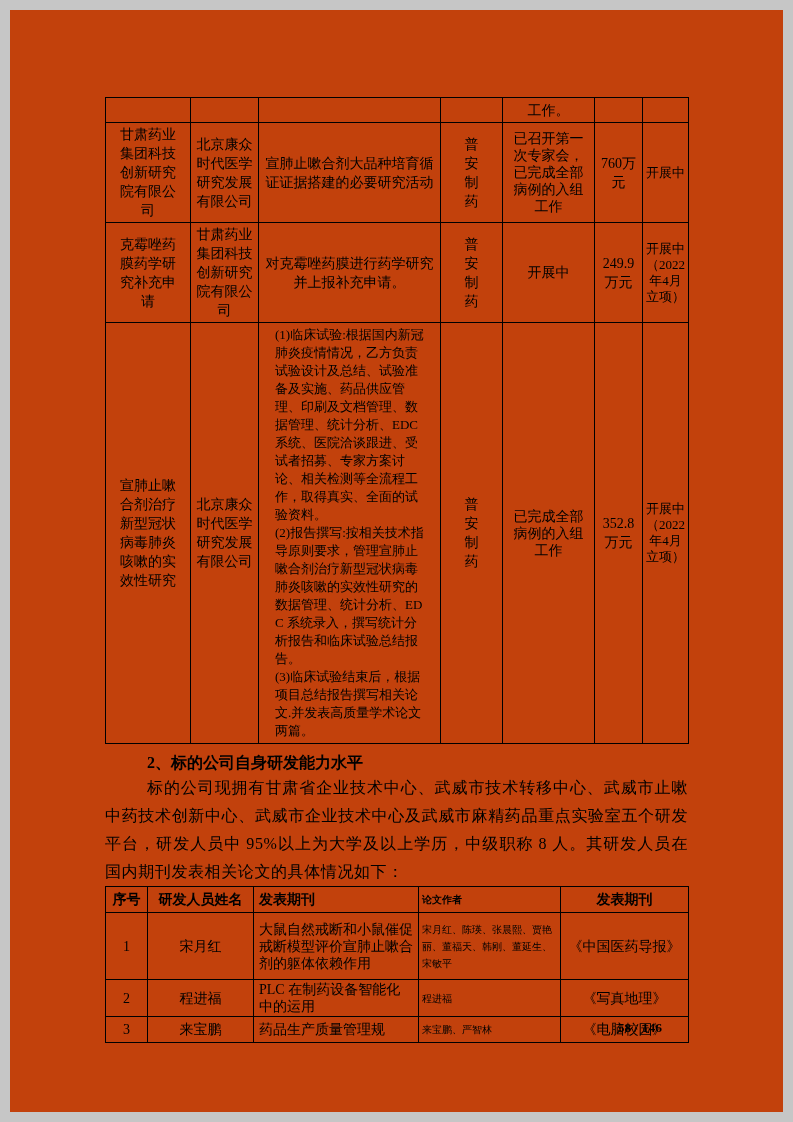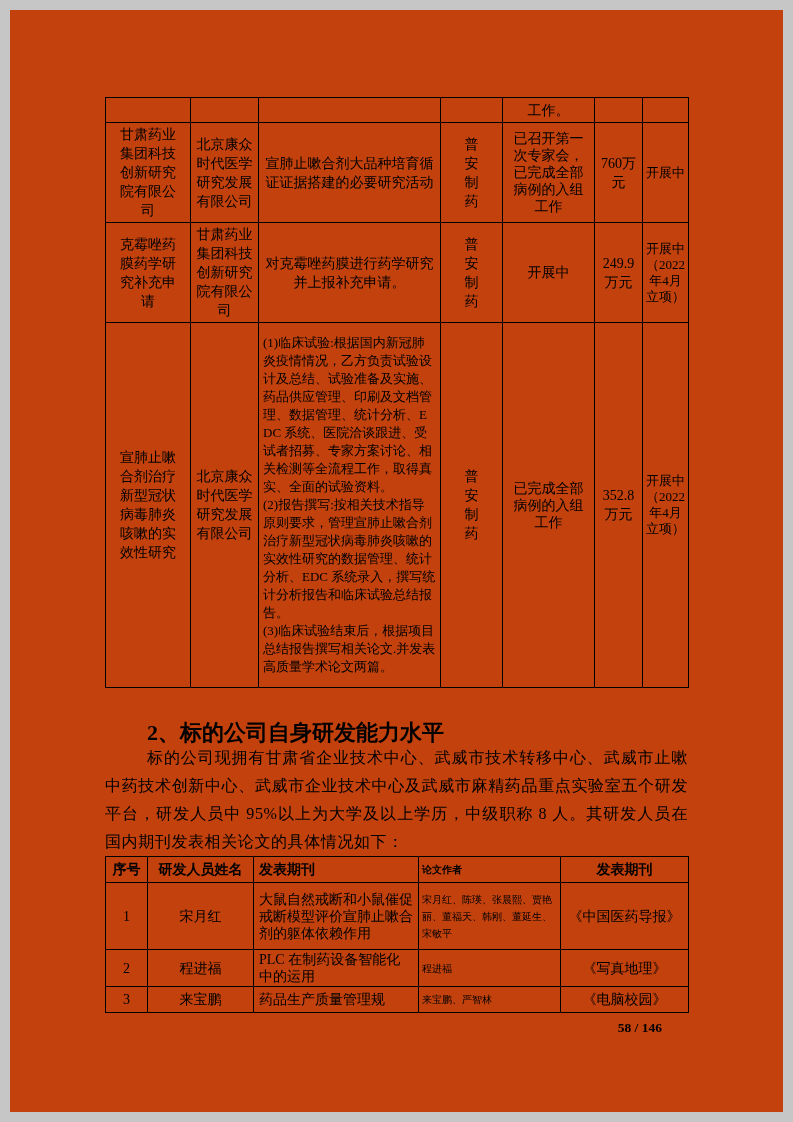--- a/index.html
+++ b/index.html
@@ -31,31 +31,31 @@
     word-break:break-all;
     padding:2px 4px;
   }
   .t1 .cProject  { width:85px;  text-align:center; padding:2px 10px; }
   .t1 .cCompany  { width:68px;  text-align:center; padding:2px 3px; }
   .t1 .cContent  { width:182px; text-align:center;   padding:2px 4px; }
   .t1 .cParty    { width:62px;  text-align:center; padding:2px 20px; }
   .t1 .cProgress { width:92px;  text-align:center; padding:1px 4px; line-height:17px; }
   .t1 .cAmount   { width:48px;  text-align:center; padding:1px 2px; word-break:normal; }
   .t1 .cStatus   { width:46px;  text-align:center; padding:1px 2px; font-size:13px; line-height:16px; }
-  .t1 .cDesc     { font-size:13px; line-height:18px; text-align:left; padding:3px 4px; }
+  .t1 .cDesc     { font-size:13px; line-height:18px; text-align:left; padding:3px 16px; }
   .t1 .cDesc p   { margin:0; }
   .rowCarry  { height:25px; }
   .rowOne    { height:88px; }
   .rowTwo    { height:100px; }
   .rowThree  { height:365px; }
 
   
   .sec-heading {
-    margin-top:34px;
-    font-size:22px; line-height:22px;
+    margin-top:8px;
+    font-size:16px; line-height:22px;
     font-weight:bold;
     text-indent:42px;
   }
   .body-para {
     font-size:16px; line-height:28px;
     letter-spacing:0.6px;
     text-align:justify;
     text-indent:42px;
   }
 

